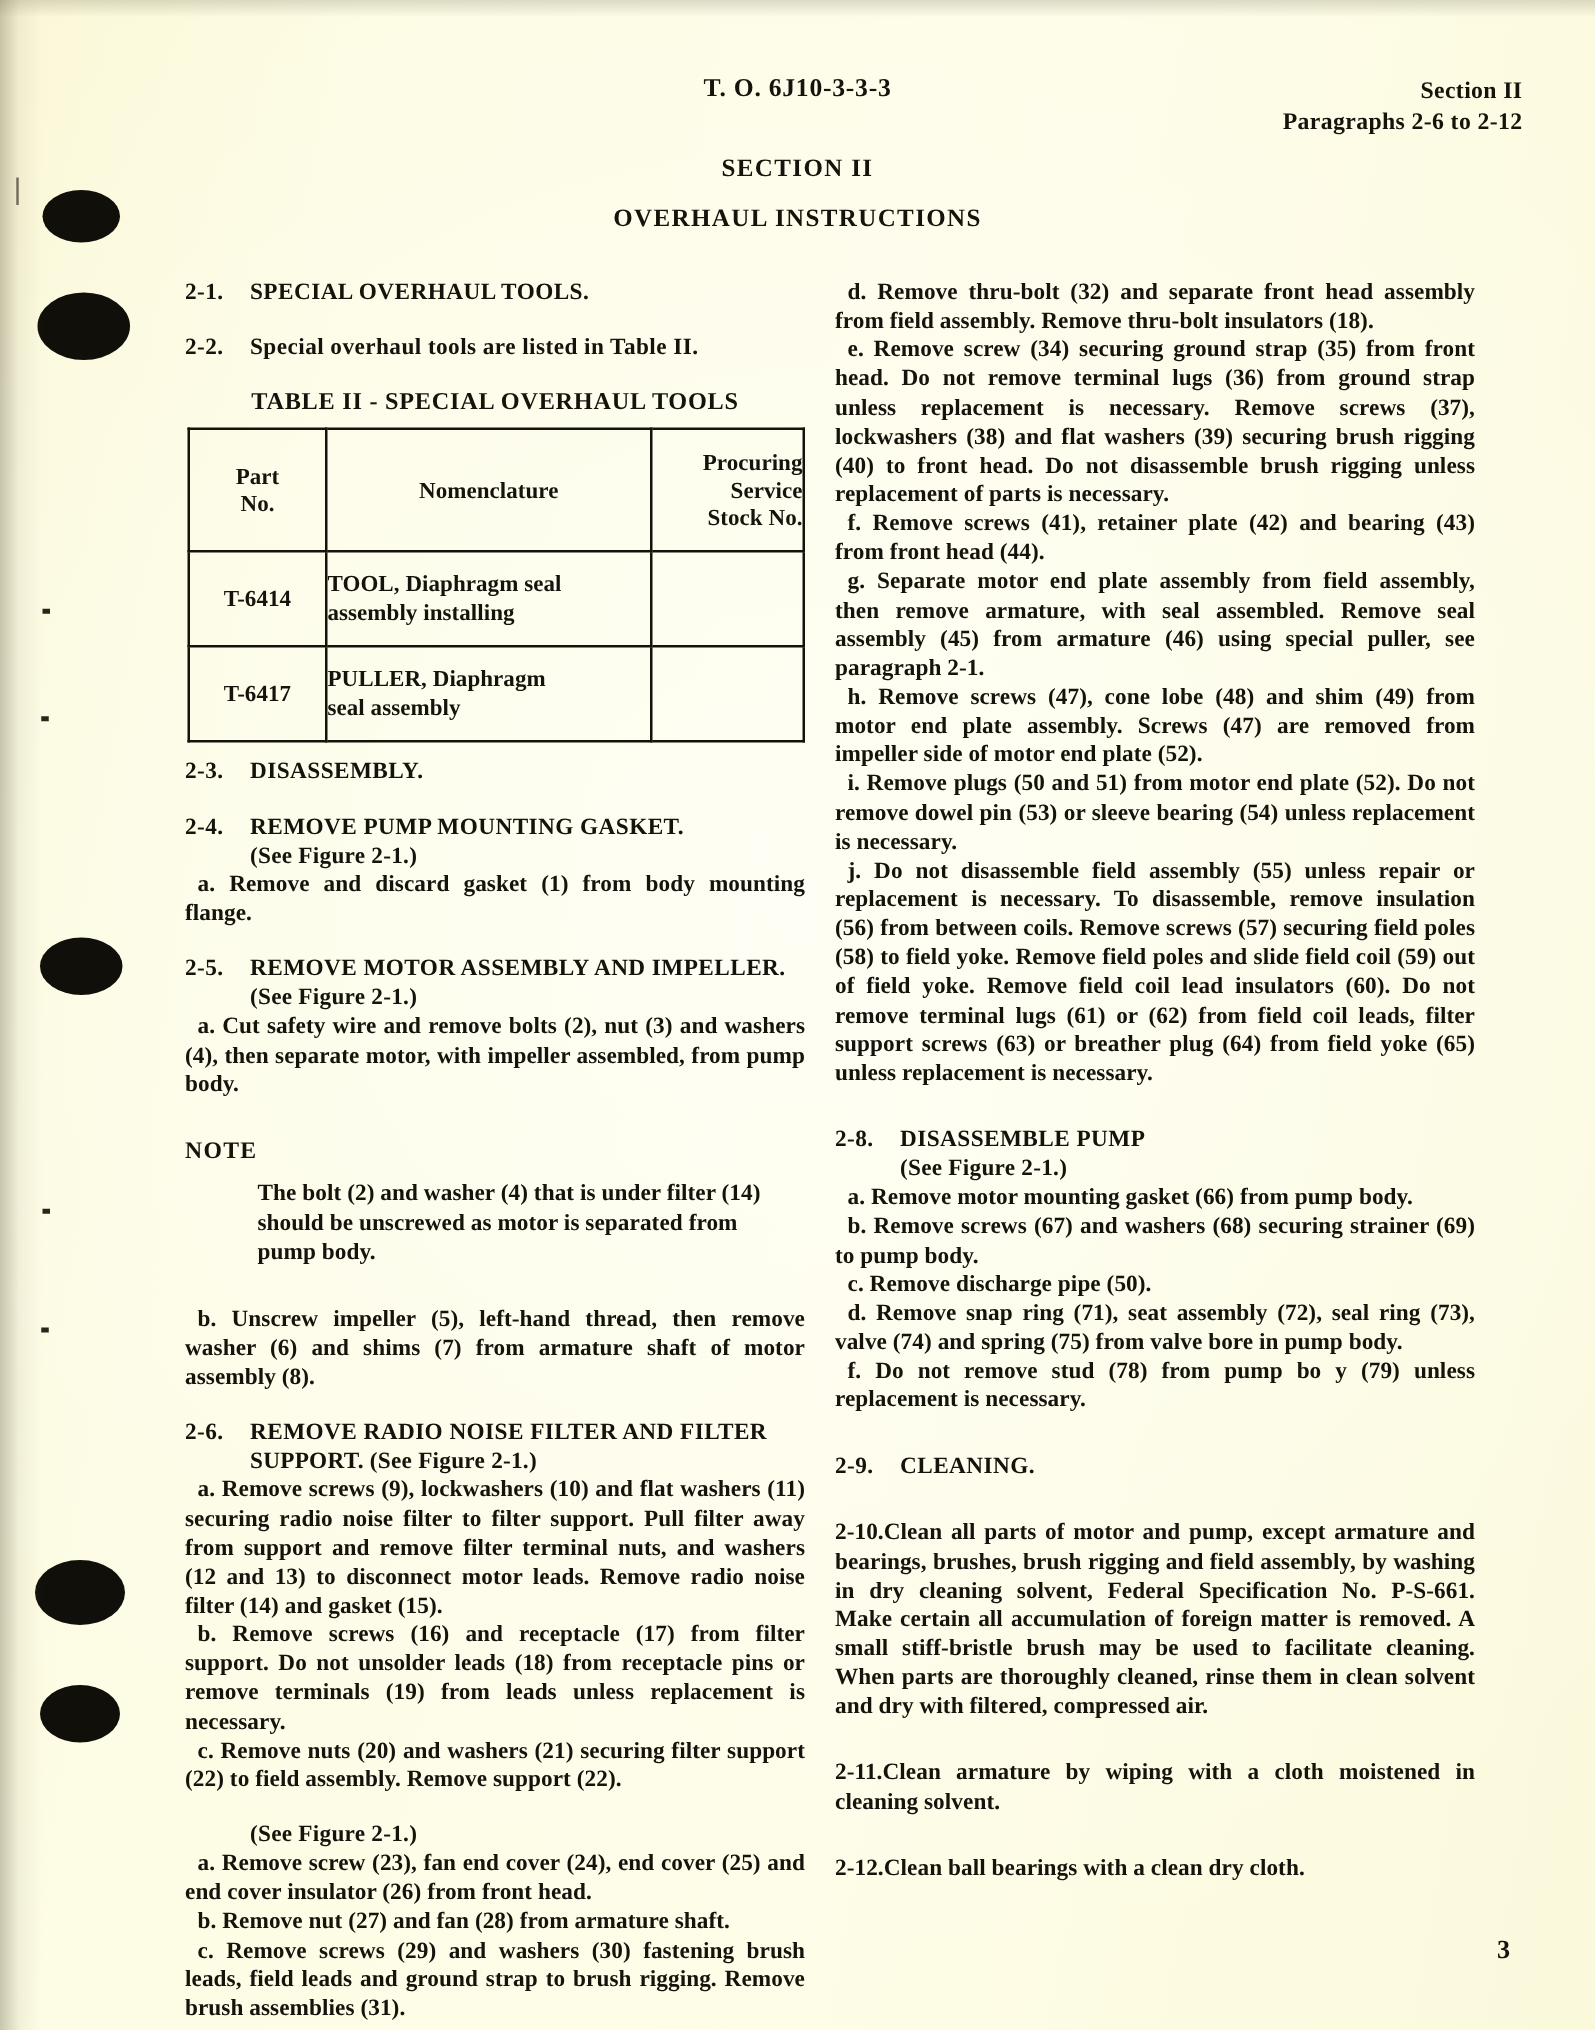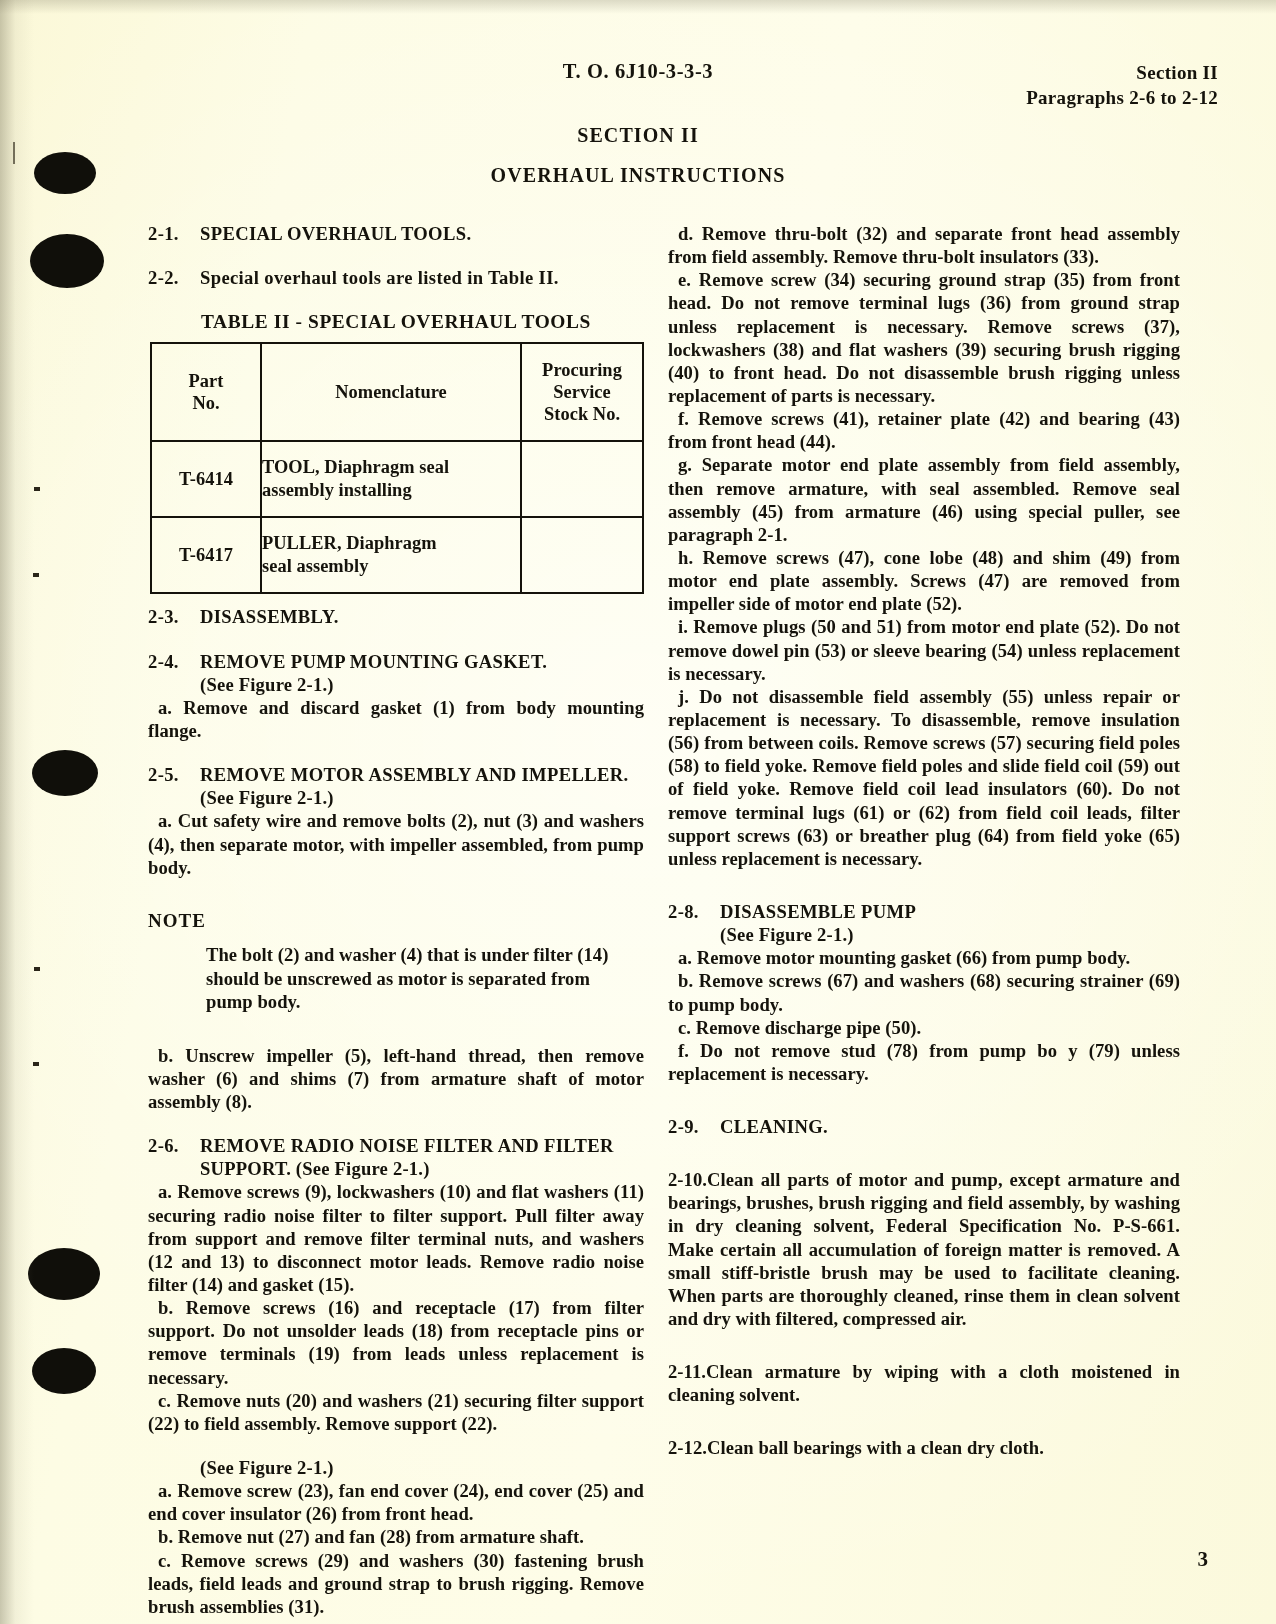--- a/index.html
+++ b/index.html
@@ -154,21 +154,21 @@
   }
   table.tools td, table.tools th {
     border: 2px solid #14120b;
     padding: 0;
     font-weight: bold;
     font-size: 18.4px;
     vertical-align: middle;
   }
   .th-part   { width: 108px; text-align: center; line-height: 1.22; height: 96px; }
   .th-nom    { width: 258px; text-align: center; }
-  .th-proc   { width: 120px; text-align: center; line-height: 1.2; }
+  .th-proc   { width: 120px; text-align: right; line-height: 1.2; }
   td.c-part  { text-align: center; height: 74px; }
   td.c-nom   { text-align: left; padding-left: 14px; line-height: 1.25; }
   td.c-proc  { }
   .nom-ind { display: block; }
 
   
   .note-title {
     text-align: left;
     font-weight: bold;
     font-size: 19px;
@@ -316,37 +316,38 @@
 
       <div class="subhdg">(See Figure 2-1.)</div>
       <div class="item">a. Remove screw (23),  fan end cover (24), end cover (25) and end cover insulator (26) from front head.</div>
       <div class="item">b. Remove nut (27) and fan (28) from armature shaft.</div>
       <div class="item">c. Remove screws (29) and washers (30) fastening brush leads,  field leads and ground strap to brush rigging.   Remove brush assemblies (31).</div>
 
     </div>
 
     <div class="col col-right">
 
-      <div class="item">d. Remove thru-bolt (32) and separate front head assembly from field assembly.   Remove thru-bolt insulators (33).</div>
+      <div class="item">d. Remove thru-bolt (32) and separate front head assembly from field assembly.   Remove thru-bolt insulators (18).</div>
       <div class="item">e. Remove screw (34) securing ground strap (35) from front head.   Do not remove terminal lugs (36) from ground strap unless replacement is necessary. Remove screws (37), lockwashers (38) and flat washers (39) securing brush rigging (40) to front head.  Do not disassemble brush rigging unless replacement of parts is necessary.</div>
       <div class="item">f. Remove screws (41), retainer plate (42) and bearing (43) from front head (44).</div>
       <div class="item">g. Separate motor end plate assembly from field assembly,  then remove armature,  with seal assembled.   Remove seal assembly (45) from armature (46) using special puller, see paragraph 2-1.</div>
       <div class="item">h. Remove screws (47),  cone lobe (48) and shim (49) from motor end plate assembly.   Screws (47) are removed from impeller side of motor end plate (52).</div>
       <div class="item">i. Remove plugs (50 and 51) from motor end plate (52).   Do not remove dowel pin (53) or sleeve bearing (54) unless replacement is necessary.</div>
       <div class="item">j. Do not disassemble field assembly (55) unless repair or replacement is necessary.  To disassemble, remove insulation (56) from between coils.   Remove screws (57) securing field poles (58) to field yoke. Remove field poles and slide field coil (59) out of field yoke.   Remove field coil lead insulators (60). Do not remove terminal lugs (61) or (62) from field coil leads,  filter support screws (63) or breather plug (64) from field yoke (65) unless replacement is necessary.</div>
 
       <div class="gap-l"></div>
 
       <div class="hdg">
         <span class="num">2-8.</span><span>DISASSEMBLE PUMP</span>
       </div>
       <div class="subhdg">(See Figure 2-1.)</div>
       <div class="item">a. Remove motor mounting gasket (66) from pump body.</div>
       <div class="item">b. Remove screws (67)  and washers (68) securing strainer (69) to pump body.</div>
       <div class="item">c. Remove discharge pipe (50).</div>
+      <div class="item">d. Remove snap ring (71),  seat assembly (72),  seal ring (73),  valve (74) and spring (75) from valve bore in pump body.</div>
       <div class="item">f. Do not remove stud (78) from pump bo y (79) unless replacement is necessary.</div>
 
       <div class="gap-l"></div>
 
       <div class="hdg">
         <span class="num">2-9.</span><span>CLEANING.</span>
       </div>
 
       <div class="gap-l"></div>
 

